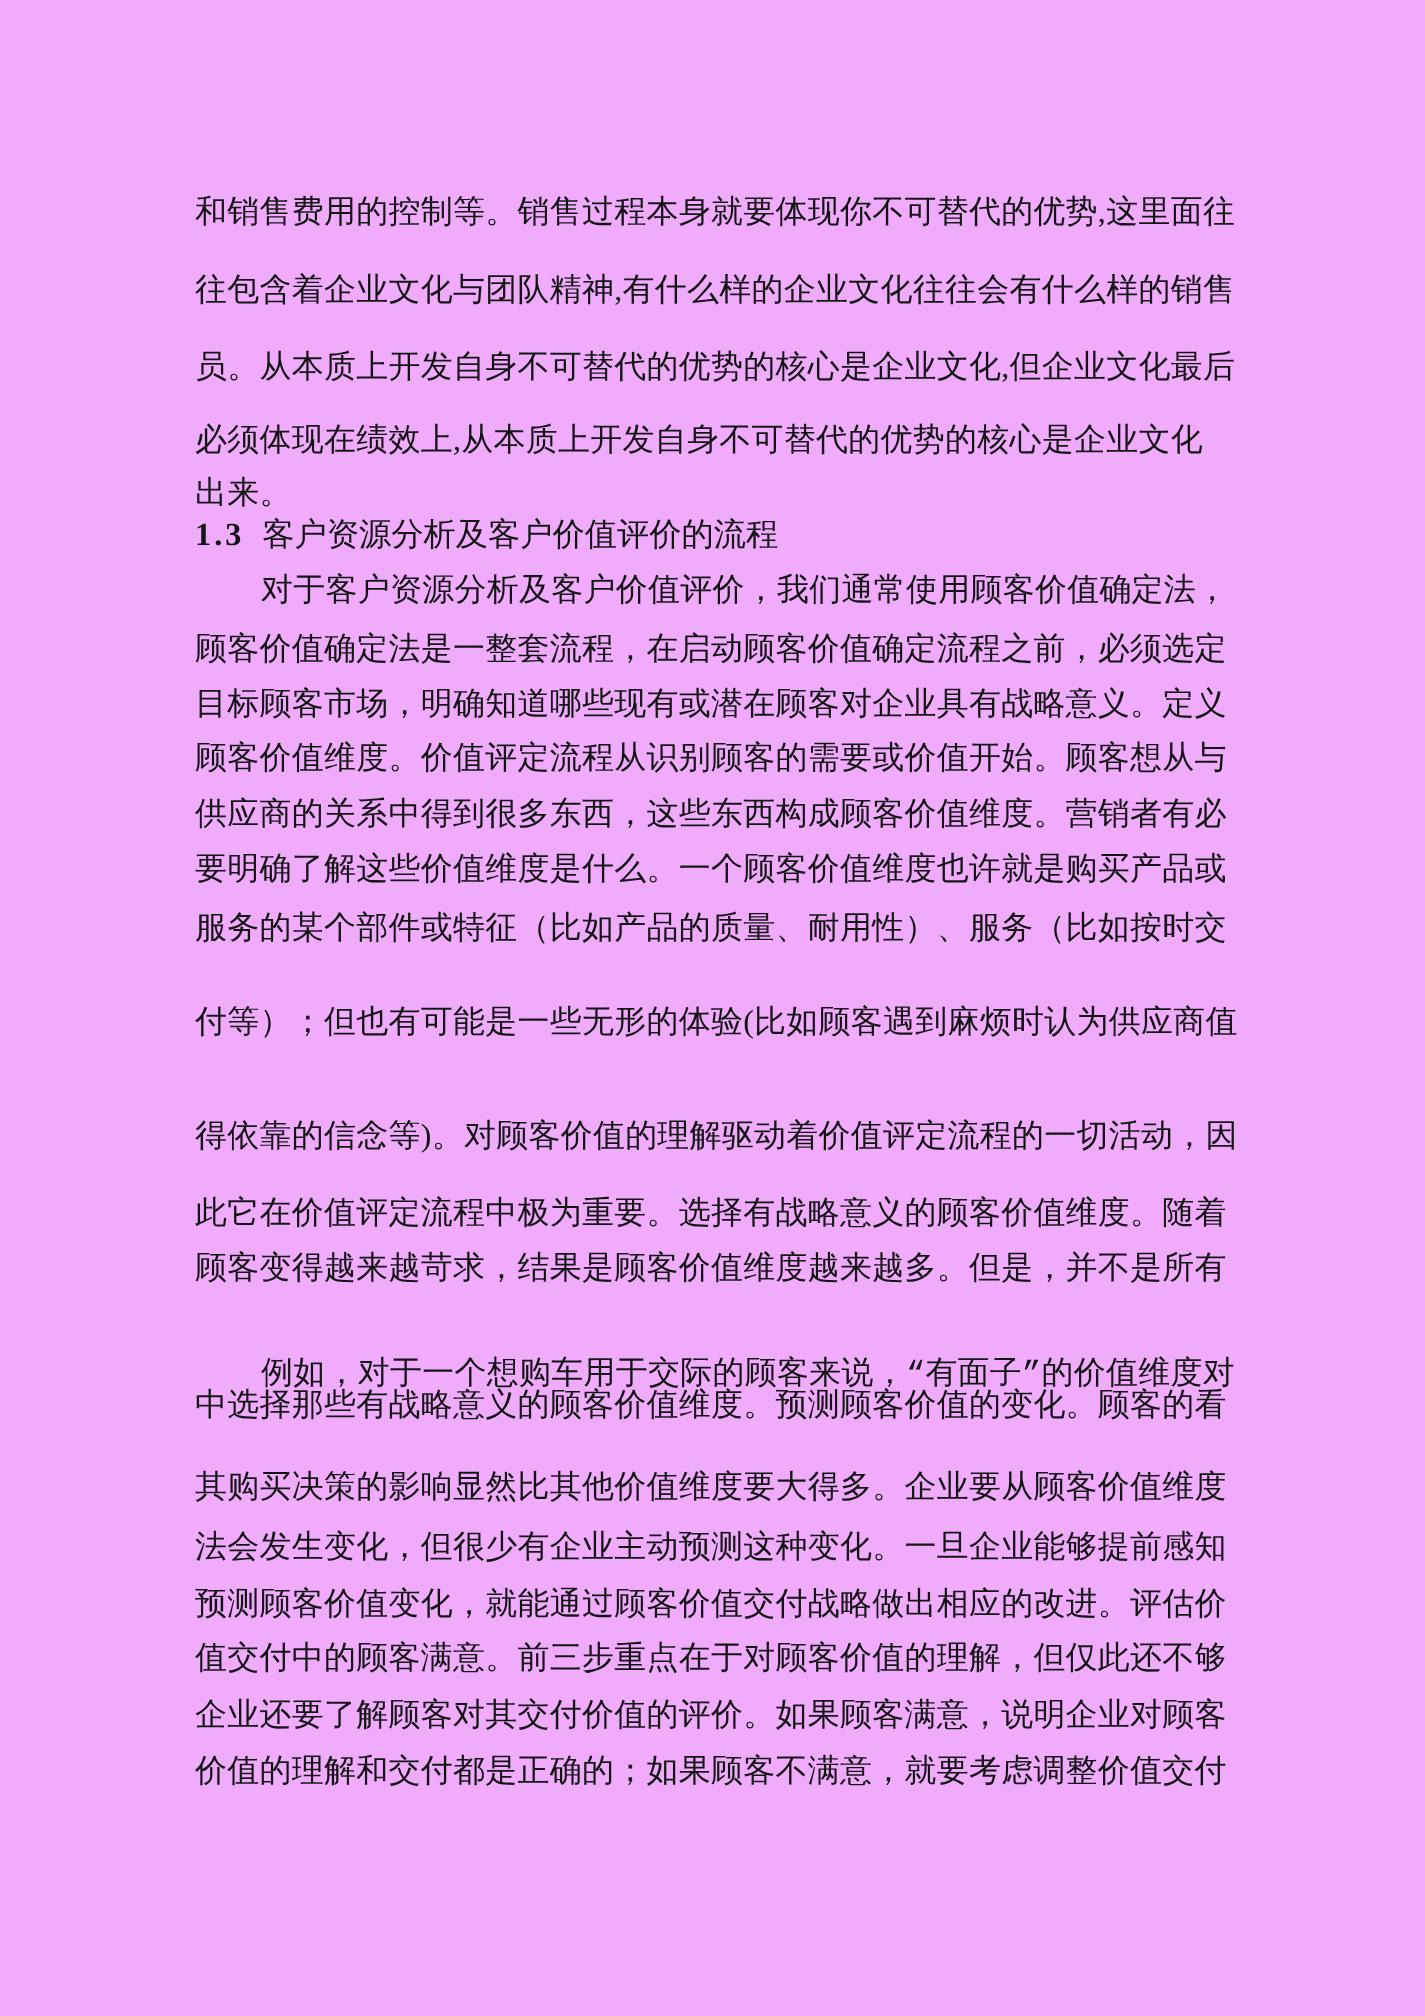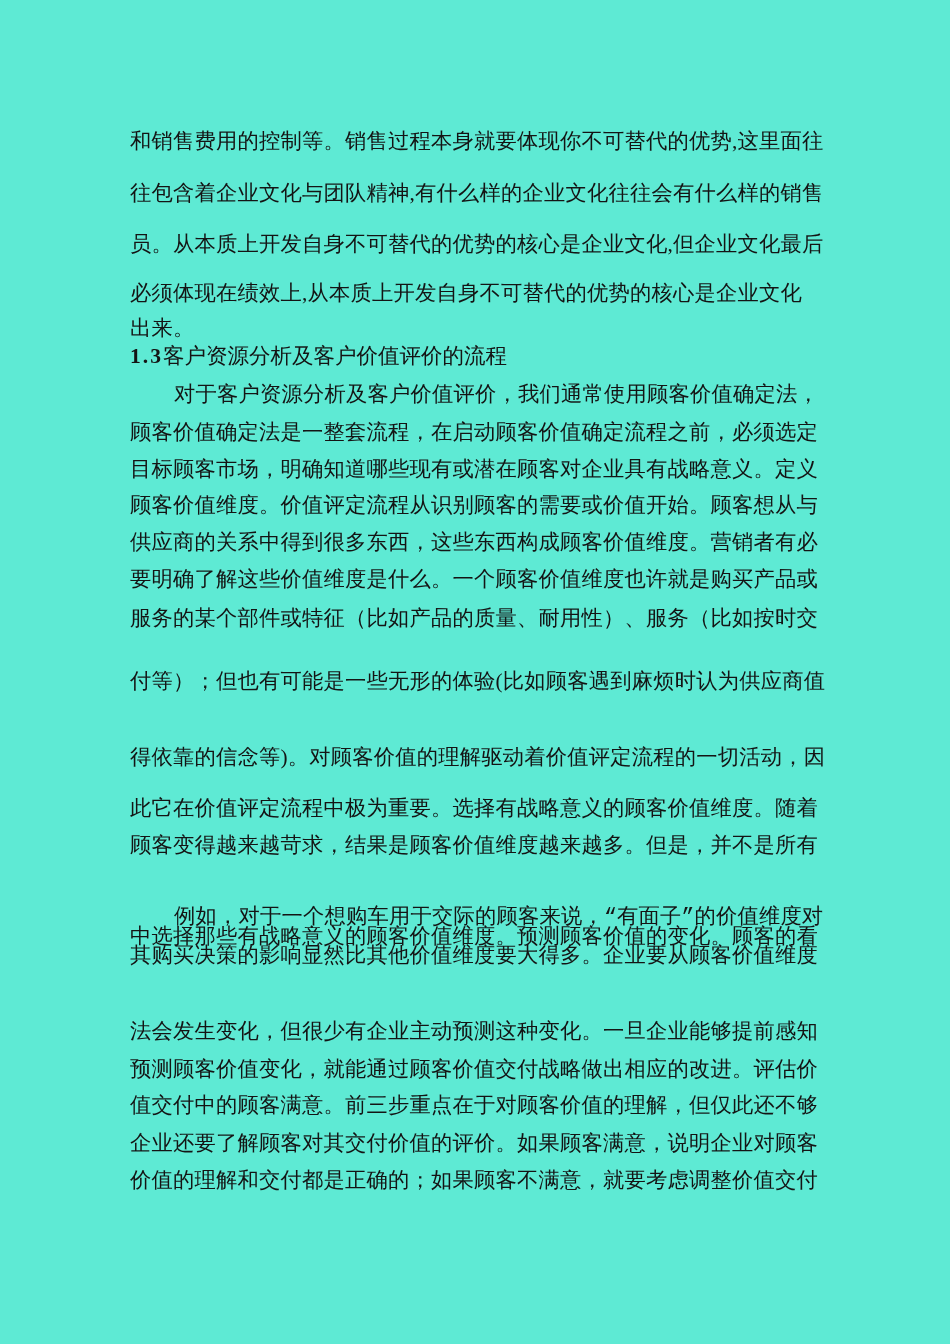--- a/index.html
+++ b/index.html
@@ -4,21 +4,21 @@
 <style>
   html, body {
     margin: 0;
     padding: 0;
     background: #ffffff;
   }
   .page {
     position: relative;
     width: 950px;
     height: 1344px;
-    background: #5eead4;
+    background: #f0abfc;
     overflow: hidden;
     font-family: "Liberation Serif", "DejaVu Serif", serif;
     color: #141414;
   }
   .line {
     position: absolute;
     left: 130px;
     font-size: 21.3px;
     line-height: 1;
     letter-spacing: 0.2px;
@@ -31,21 +31,21 @@
   .heading {
     position: absolute;
     left: 130px;
     font-size: 21.5px;
     line-height: 1;
     white-space: nowrap;
   }
   .heading .num {
     font-weight: bold;
     letter-spacing: 2px;
-    margin-right: 0;
+    margin-right: 12px;
   }
 </style>
 </head>
 <body>
 
 <div class="page">
 
   <div class="line" style="top:131px">和销售费用的控制等。销售过程本身就要体现你不可替代的优势,这里面往</div>
   <div class="line" style="top:183px">往包含着企业文化与团队精神,有什么样的企业文化往往会有什么样的销售</div>
   <div class="line" style="top:234px">员。从本质上开发自身不可替代的优势的核心是企业文化,但企业文化最后</div>
@@ -62,21 +62,21 @@
   <div class="line" style="top:495px">顾客价值维度。价值评定流程从识别顾客的需要或价值开始。顾客想从与</div>
   <div class="line" style="top:532px">供应商的关系中得到很多东西，这些东西构成顾客价值维度。营销者有必</div>
   <div class="line" style="top:569px">要明确了解这些价值维度是什么。一个顾客价值维度也许就是购买产品或</div>
   <div class="line" style="top:608px">服务的某个部件或特征（比如产品的质量、耐用性）、服务（比如按时交</div>
   <div class="line" style="top:671px">付等）；但也有可能是一些无形的体验(比如顾客遇到麻烦时认为供应商值</div>
   <div class="line" style="top:747px">得依靠的信念等)。对顾客价值的理解驱动着价值评定流程的一切活动，因</div>
   <div class="line" style="top:798px">此它在价值评定流程中极为重要。选择有战略意义的顾客价值维度。随着</div>
   <div class="line" style="top:835px">顾客变得越来越苛求，结果是顾客价值维度越来越多。但是，并不是所有</div>
 
   <div class="line indent" style="top:907px">例如，对于一个想购车用于交际的顾客来说，“有面子”的价值维度对</div>
-  <div class="line" style="top:945px">其购买决策的影响显然比其他价值维度要大得多。企业要从顾客价值维度</div>
+  <div class="line" style="top:981px">其购买决策的影响显然比其他价值维度要大得多。企业要从顾客价值维度</div>
   <div class="line" style="top:926px">中选择那些有战略意义的顾客价值维度。预测顾客价值的变化。顾客的看</div>
   <div class="line" style="top:1021px">法会发生变化，但很少有企业主动预测这种变化。一旦企业能够提前感知</div>
   <div class="line" style="top:1059px">预测顾客价值变化，就能通过顾客价值交付战略做出相应的改进。评估价</div>
   <div class="line" style="top:1095px">值交付中的顾客满意。前三步重点在于对顾客价值的理解，但仅此还不够</div>
   <div class="line" style="top:1133px">企业还要了解顾客对其交付价值的评价。如果顾客满意，说明企业对顾客</div>
   <div class="line" style="top:1170px">价值的理解和交付都是正确的；如果顾客不满意，就要考虑调整价值交付</div>
 
 </div>
 
 </body></html>

